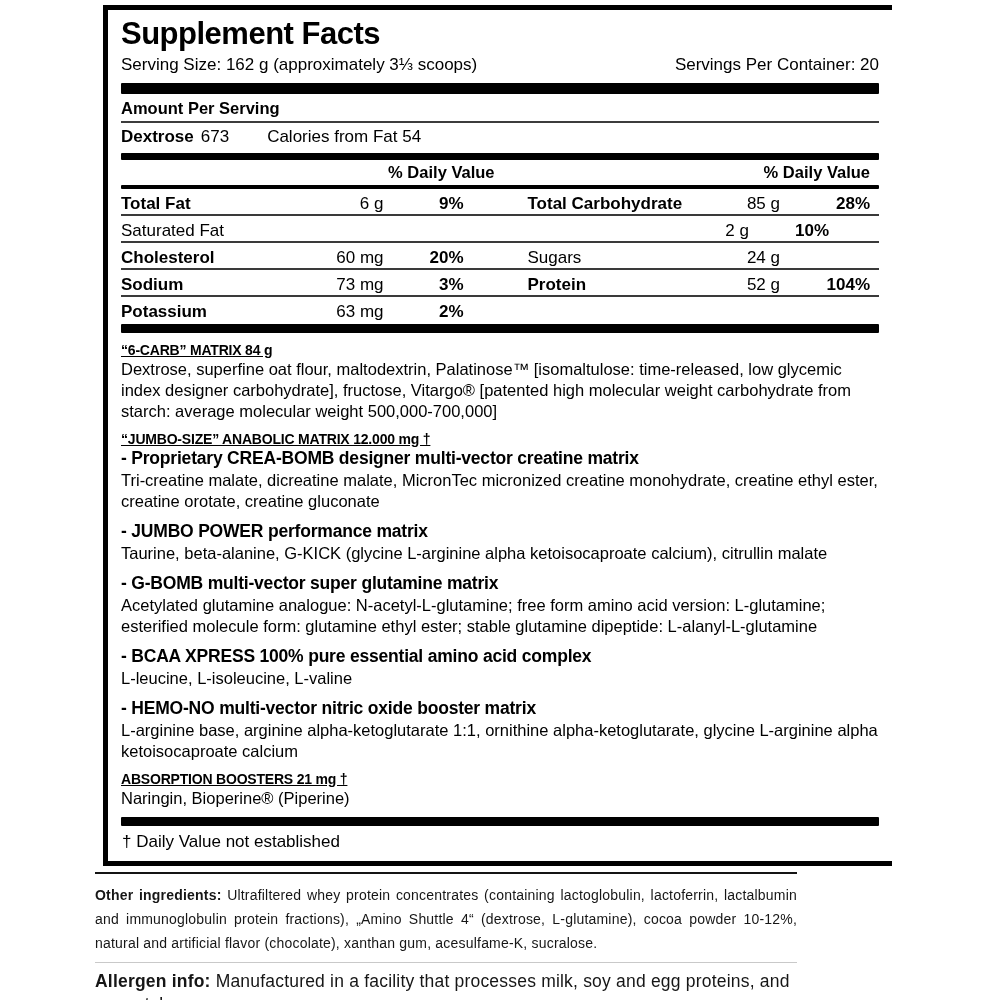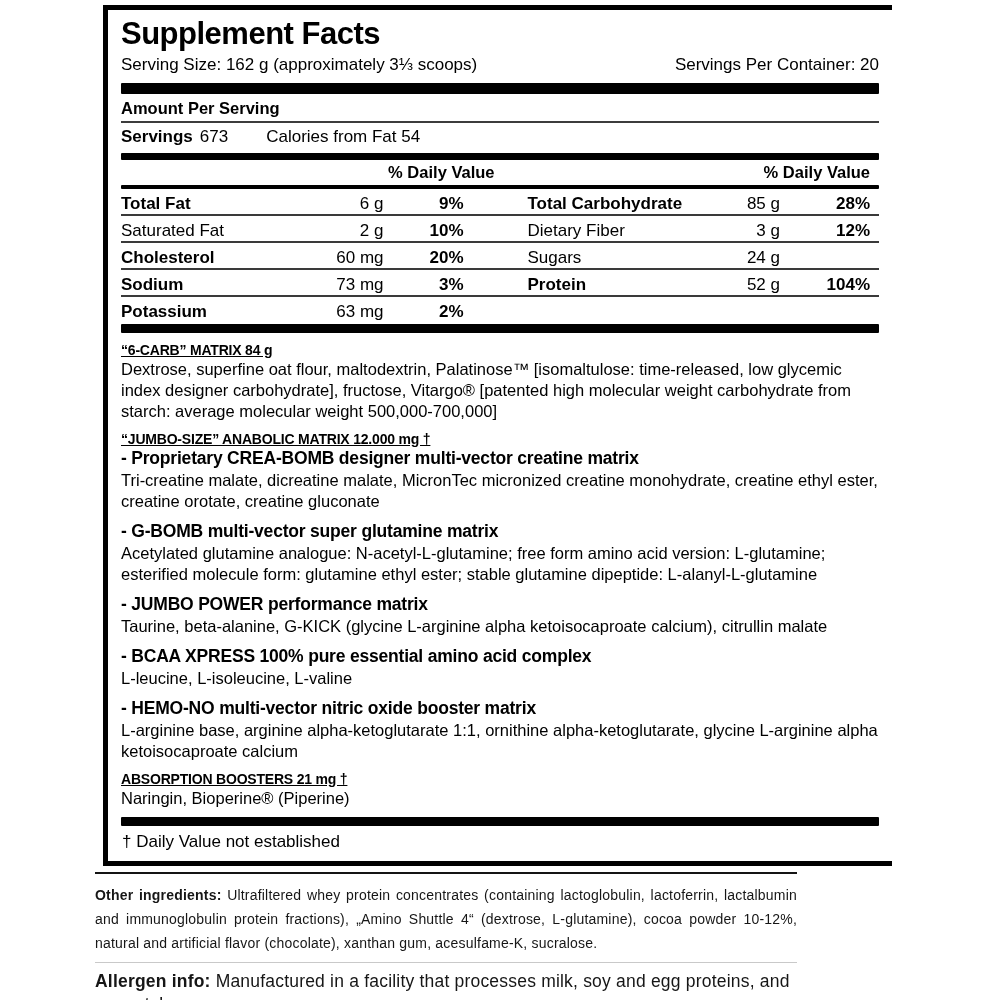--- a/index.html
+++ b/index.html
@@ -86,21 +86,21 @@
       <span>Serving Size: 162 g (approximately 3⅓ scoops)</span>
       <span>Servings Per Container: 20</span>
     </div>
 
     <div class="bar bar-11"></div>
 
     <div class="aps">Amount Per Serving</div>
     <div class="hairline"></div>
 
     <div class="calories-row">
-      <span class="b">Servings</span>
+      <span class="b">Dextrose</span>
       <span class="cal-num">673</span>
       <span class="cff">Calories from Fat 54</span>
     </div>
 
     <div class="bar bar-7"></div>
 
     <div class="dv-row">
       <div class="half l">% Daily Value</div>
       <div class="half r">% Daily Value</div>
     </div>
@@ -119,25 +119,20 @@
           <span class="namt">85 g</span>
           <span class="ndv">28%</span>
         </div>
       </div>
       <div class="nrow">
         <div class="nhalf l">
           <span>Saturated Fat</span>
           <span class="namt">2 g</span>
           <span class="ndv">10%</span>
         </div>
-        <div class="nhalf r">
-          <span>Dietary Fiber</span>
-          <span class="namt">3 g</span>
-          <span class="ndv">12%</span>
-        </div>
       </div>
       <div class="nrow">
         <div class="nhalf l">
           <span class="b">Cholesterol</span>
           <span class="namt">60 mg</span>
           <span class="ndv">20%</span>
         </div>
         <div class="nhalf r">
           <span>Sugars</span>
           <span class="namt">24 g</span>
@@ -177,27 +172,27 @@
       <div class="sbody">Dextrose, superfine oat flour, maltodextrin, Palatinose™ [isomaltulose: time-released, low glycemic index designer carbohydrate], fructose, Vitargo® [patented high molecular weight carbohydrate from starch: average molecular weight 500,000-700,000]</div>
     </div>
 
     <div class="section">
       <div class="shead">“JUMBO-SIZE” ANABOLIC MATRIX 12.000 mg †</div>
       <div class="ssub">- Proprietary CREA-BOMB designer multi-vector creatine matrix</div>
       <div class="sbody">Tri-creatine malate, dicreatine malate, MicronTec micronized creatine monohydrate, creatine ethyl ester, creatine orotate, creatine gluconate</div>
     </div>
 
     <div class="section">
+      <div class="ssub">- JUMBO POWER performance matrix</div>
+      <div class="sbody">Taurine, beta-alanine, G-KICK (glycine L-arginine alpha ketoisocaproate calcium), citrullin malate</div>
+    </div>
+
+    <div class="section">
       <div class="ssub">- G-BOMB multi-vector super glutamine matrix</div>
       <div class="sbody">Acetylated glutamine analogue: N-acetyl-L-glutamine; free form amino acid version: L-glutamine; esterified molecule form: glutamine ethyl ester; stable glutamine dipeptide: L-alanyl-L-glutamine</div>
-    </div>
-
-    <div class="section">
-      <div class="ssub">- JUMBO POWER performance matrix</div>
-      <div class="sbody">Taurine, beta-alanine, G-KICK (glycine L-arginine alpha ketoisocaproate calcium), citrullin malate</div>
     </div>
 
     <div class="section">
       <div class="ssub">- BCAA XPRESS 100% pure essential amino acid complex</div>
       <div class="sbody">L-leucine, L-isoleucine, L-valine</div>
     </div>
 
     <div class="section">
       <div class="ssub">- HEMO-NO multi-vector nitric oxide booster matrix</div>
       <div class="sbody">L-arginine base, arginine alpha-ketoglutarate 1:1, ornithine alpha-ketoglutarate, glycine L-arginine alpha ketoisocaproate calcium</div>

